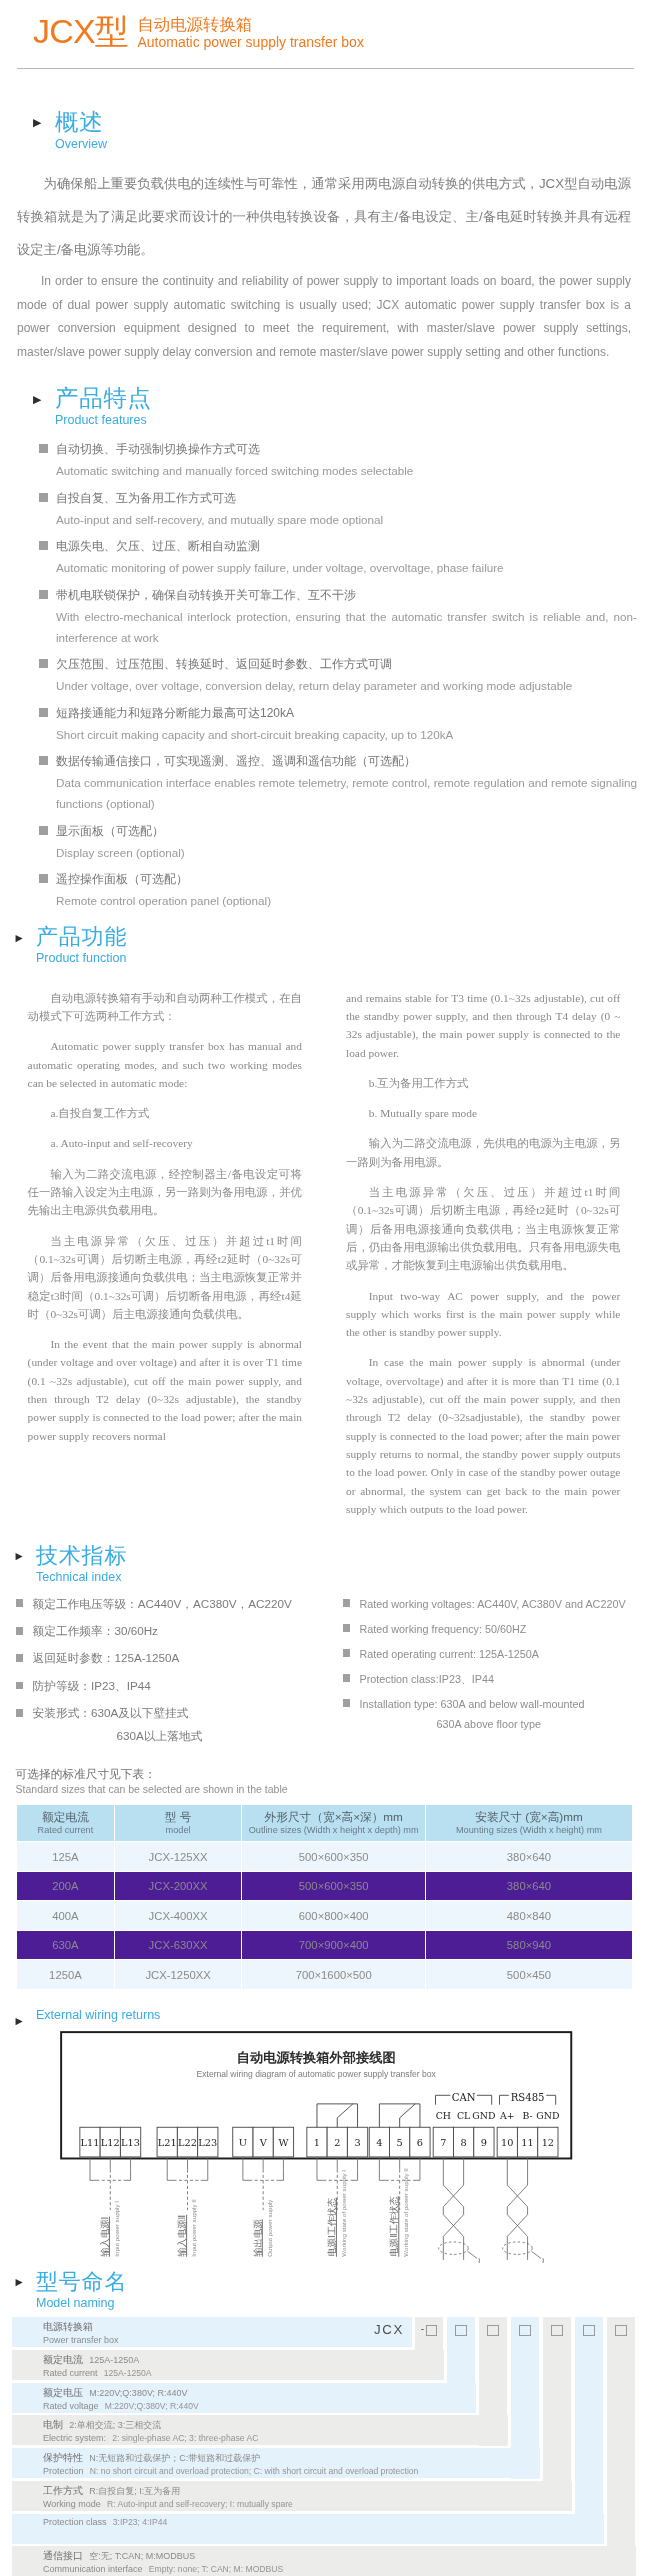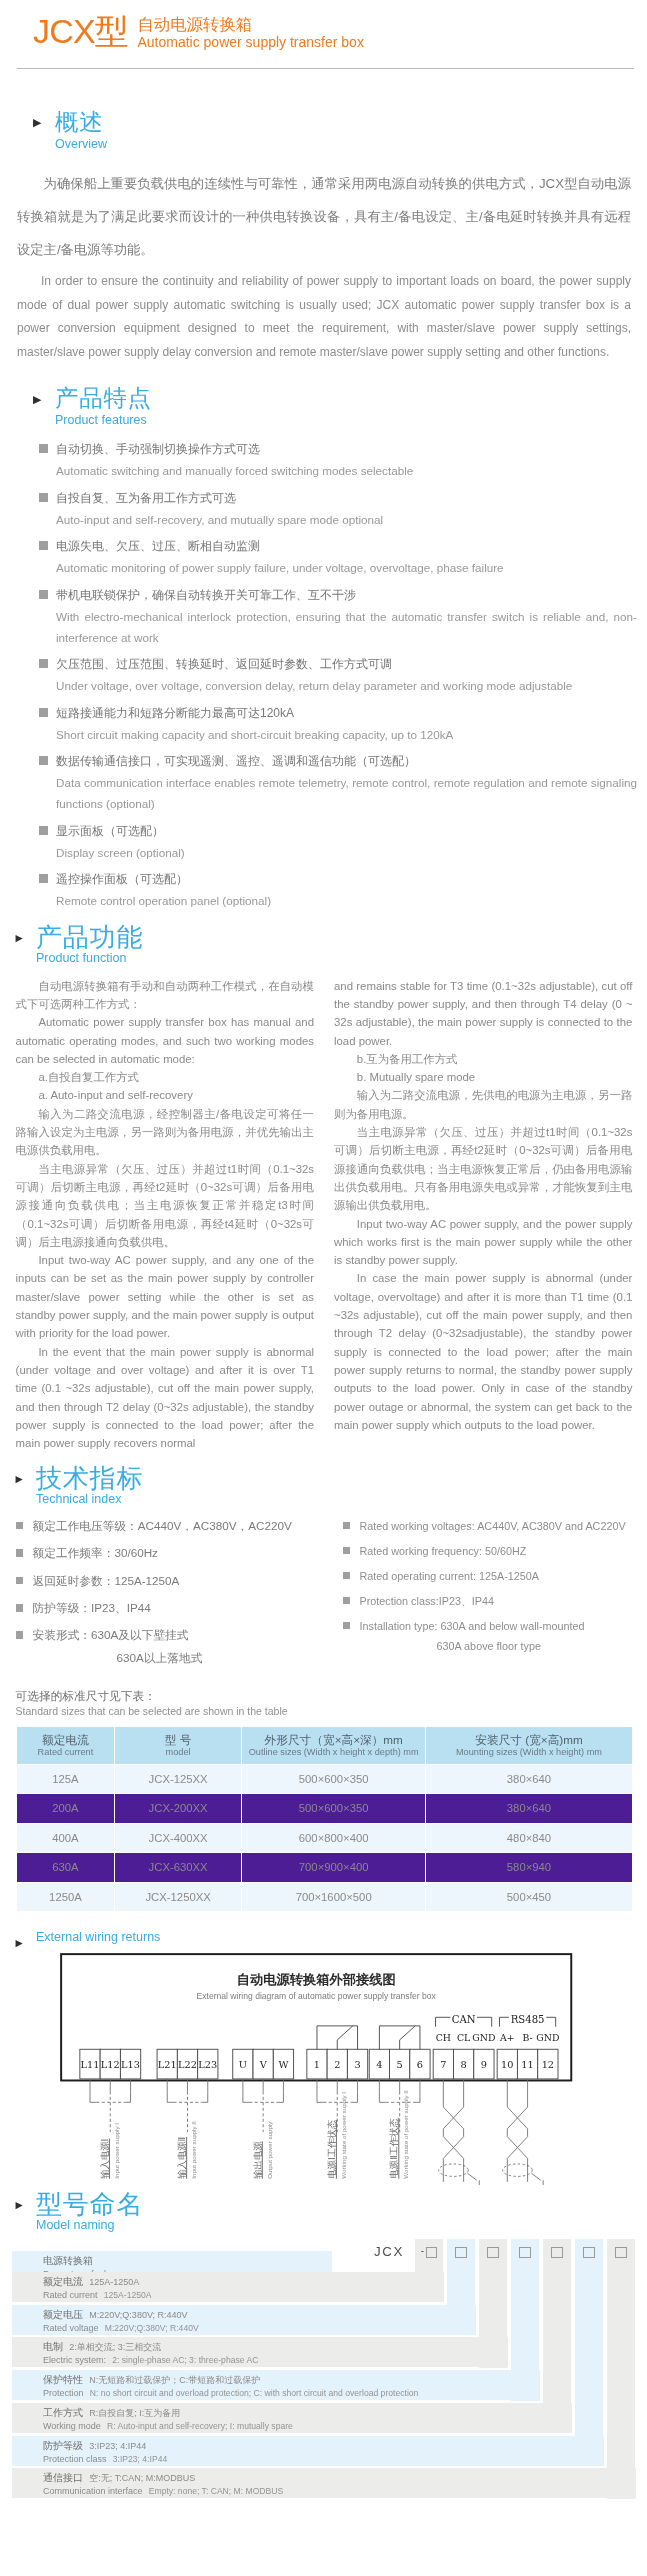--- a/index.html
+++ b/index.html
@@ -17,39 +17,39 @@
   .divider{border-top:0.8px solid #b9b9b9;margin:15.6px 14px 0 17px;}
   
   .sec-head{position:relative;color:#38ace3;}
   .sec-head .tri{position:absolute;color:#2f2f2f;font-size:10px;top:8.6px;}
   .sec-head .cn{font-size:23.4px;line-height:28px;letter-spacing:0.8px;}
   .sec-head .en{font-size:12.5px;line-height:17px;}
   .sec-head.big{padding-left:55px;margin-top:0;}
   .sec-head.big .tri{left:33px;font-size:11px;}
   .sec-head.small{padding-left:36px;}
   .sec-head.small .tri{left:15.6px;font-size:9.4px;top:7.8px;}
-  .sec-head.small .cn{font-size:26px;line-height:26.5px;}
+  .sec-head.small .cn{font-size:22px;line-height:26.5px;}
   
   .ov{margin-top:39px;}
   .ov-cn{margin:14px 17px 0 17px;font-size:13.3px;line-height:33px;color:#7d7d7d;
          text-align:justify;text-indent:2em;}
   .ov-en{margin:4.7px 17px 0 17px;font-size:12px;line-height:23.4px;color:#8d8d8d;
          text-align:justify;text-indent:2em;}
   
   .features{margin-top:20px;}
   .flist{margin-top:9.4px;}
   .feat{position:relative;margin-bottom:5.5px;}
   .fbullet{position:absolute;left:39px;top:6.2px;width:8.6px;height:8.6px;background:#9f9f9f;}
   .fcn{padding-left:56px;font-size:12px;line-height:22px;color:#767676;}
   .fen{padding:0 11px 0 56px;font-size:11.7px;line-height:21px;color:#999999;text-align:justify;}
   
   .func{margin-top:12.5px;}
   .cols{display:flex;gap:20px;margin-top:9.4px;padding:0 15.6px;}
   .col{flex:1;min-width:0;}
-  .fp{margin:0;font-size:11.4px;line-height:18.3px;color:#8a8a8a;text-align:justify;}
+  .fp{margin:12px;font-size:11.4px;line-height:18.3px;color:#8a8a8a;text-align:justify;font-family:Liberation Serif, serif;}
   .fp.ind{text-indent:2em;}
   
   .tech{margin-top:12.5px;}
   .tcols{display:flex;margin-top:9.4px;padding:0 15.6px;}
   .tcol-l{width:53%;}
   .tcol-r{width:47%;}
   .titem{position:relative;padding-left:17px;margin-bottom:11px;font-size:11.7px;
          line-height:16.4px;color:#7b7b7b;}
   .tcol-r .titem{font-size:10.8px;color:#8e8e8e;margin-bottom:8.6px;}
   .tbullet{position:absolute;left:0;top:3.9px;width:7.8px;height:7.8px;background:#9f9f9f;}
@@ -171,21 +171,20 @@
     <div class="en">Product function</div>
   </div>
   <div class="cols">
     <div class="col">
       <p class="fp ind">自动电源转换箱有手动和自动两种工作模式，在自动模式下可选两种工作方式：</p>
       <p class="fp ind">Automatic power supply transfer box has manual and automatic operating modes, and such two working modes can be selected in automatic mode:</p>
       <p class="fp ind">a.自投自复工作方式</p>
       <p class="fp ind">a. Auto-input and self-recovery</p>
       <p class="fp ind">输入为二路交流电源，经控制器主/备电设定可将任一路输入设定为主电源，另一路则为备用电源，并优先输出主电源供负载用电。</p>
       <p class="fp ind">当主电源异常（欠压、过压）并超过t1时间（0.1~32s可调）后切断主电源，再经t2延时（0~32s可调）后备用电源接通向负载供电；当主电源恢复正常并稳定t3时间（0.1~32s可调）后切断备用电源，再经t4延时（0~32s可调）后主电源接通向负载供电。</p>
-      <p class="fp ind">Input two-way AC power supply, and any one of the inputs can be set as the main power supply by controller master/slave power setting while the other is set as standby power supply, and the main power supply is output with priority for the load power.</p>
       <p class="fp ind">In the event that the main power supply is abnormal (under voltage and over voltage) and after it is over T1 time (0.1 ~32s adjustable), cut off the main power supply, and then through T2 delay (0~32s adjustable), the standby power supply is connected to the load power; after the main power supply recovers normal</p>
     </div>
     <div class="col">
       <p class="fp">and remains stable for T3 time (0.1~32s adjustable), cut off the standby power supply, and then through T4 delay (0 ~ 32s adjustable), the main power supply is connected to the load power.</p>
       <p class="fp ind">b.互为备用工作方式</p>
       <p class="fp ind">b. Mutually spare mode</p>
       <p class="fp ind">输入为二路交流电源，先供电的电源为主电源，另一路则为备用电源。</p>
       <p class="fp ind">当主电源异常（欠压、过压）并超过t1时间（0.1~32s可调）后切断主电源，再经t2延时（0~32s可调）后备用电源接通向负载供电；当主电源恢复正常后，仍由备用电源输出供负载用电。只有备用电源失电或异常，才能恢复到主电源输出供负载用电。</p>
       <p class="fp ind">Input two-way AC power supply, and the power supply which works first is the main power supply while the other is standby power supply.</p>
       <p class="fp ind">In case the main power supply is abnormal (under voltage, overvoltage) and after it is more than T1 time (0.1 ~32s adjustable), cut off the main power supply, and then through T2 delay (0~32sadjustable), the standby power supply is connected to the load power; after the main power supply returns to normal, the standby power supply outputs to the load power. Only in case of the standby power outage or abnormal, the system can get back to the main power supply which outputs to the load power.</p>
@@ -391,21 +390,21 @@
 
 <div class="naming">
   <div class="sec-head small">
     <span class="tri">▶</span>
     <div class="cn">型号命名</div>
     <div class="en">Model naming</div>
   </div>
 
   <div class="ndiag">
 
-    <div class="nrow bg-b" style="top:12px;width:320px;">
+    <div class="nrow bg-b" style="top:0;width:400px;">
       <div class="l1"><span class="nlab">电源转换箱</span><span class="nval"></span></div>
       <div class="l2"><span class="nlabe">Power transfer box</span><span class="nvale"></span></div>
     </div>
     <div class="nrow bg-g" style="top:33px;width:432px;">
       <div class="l1"><span class="nlab">额定电流</span><span class="nval">125A-1250A</span></div>
       <div class="l2"><span class="nlabe">Rated current</span><span class="nvale">125A-1250A</span></div>
     </div>
     <div class="nrow bg-b" style="top:66px;width:464px;">
       <div class="l1"><span class="nlab">额定电压</span><span class="nval">M:220V;Q:380V; R:440V</span></div>
       <div class="l2"><span class="nlabe">Rated voltage</span><span class="nvale">M:220V;Q:380V; R:440V</span></div>
@@ -416,21 +415,20 @@
     </div>
     <div class="nrow bg-b" style="top:131px;width:528px;">
       <div class="l1"><span class="nlab">保护特性</span><span class="nval">N:无短路和过载保护；C:带短路和过载保护</span></div>
       <div class="l2"><span class="nlabe">Protection</span><span class="nvale">N: no short circuit and overload protection; C: with short circuit and overload protection</span></div>
     </div>
     <div class="nrow bg-g" style="top:164px;width:560px;">
       <div class="l1"><span class="nlab">工作方式</span><span class="nval">R:自投自复; I:互为备用</span></div>
       <div class="l2"><span class="nlabe">Working mode</span><span class="nvale">R: Auto-input and self-recovery; I: mutually spare</span></div>
     </div>
     <div class="nrow bg-b" style="top:197px;width:592px;">
-      <div class="l1"><span class="nlab">防护等级</span><span class="nval">3:IP23; 4:IP44</span></div>
       <div class="l2"><span class="nlabe">Protection class</span><span class="nvale">3:IP23; 4:IP44</span></div>
     </div>
     <div class="nrow bg-g" style="top:229px;width:624px;">
       <div class="l1"><span class="nlab">通信接口</span><span class="nval">空:无; T:CAN; M:MODBUS</span></div>
       <div class="l2"><span class="nlabe">Communication interface</span><span class="nvale">Empty: none; T: CAN; M: MODBUS</span></div>
     </div>
 
     <div class="nstrip bg-g" style="left:403px;height:63px;">
         <span class="ndash">-</span>
         <span class="nbox"></span>

